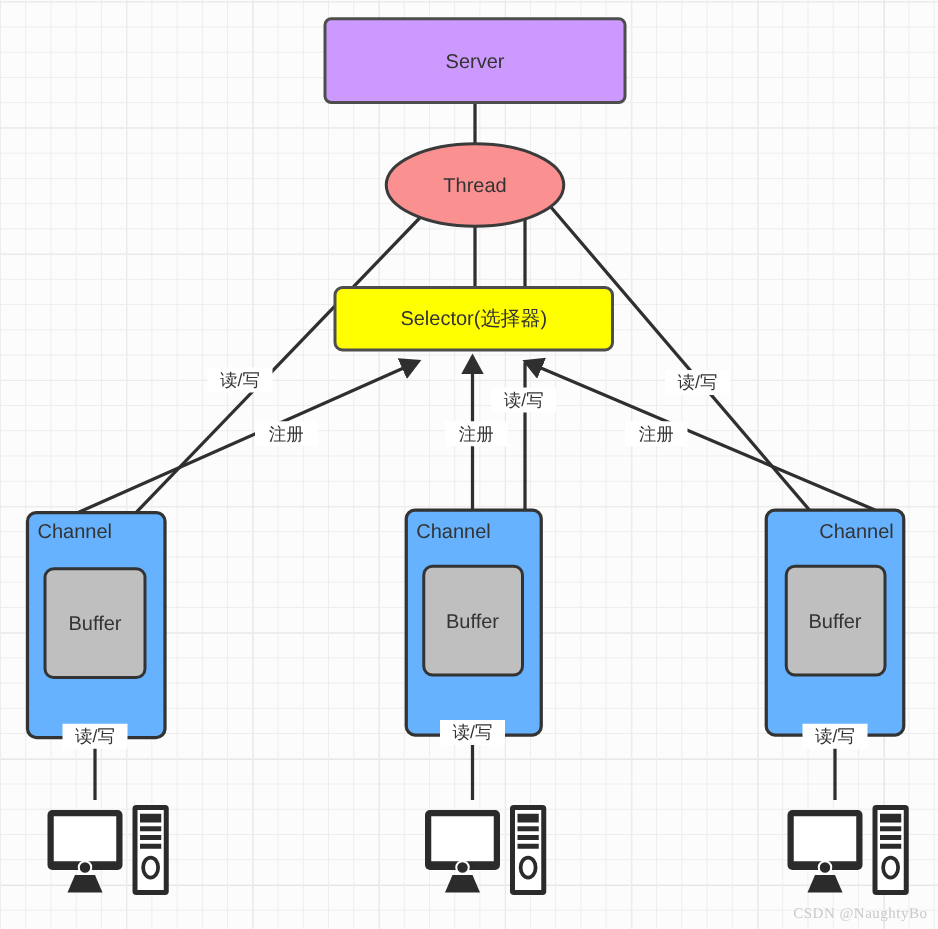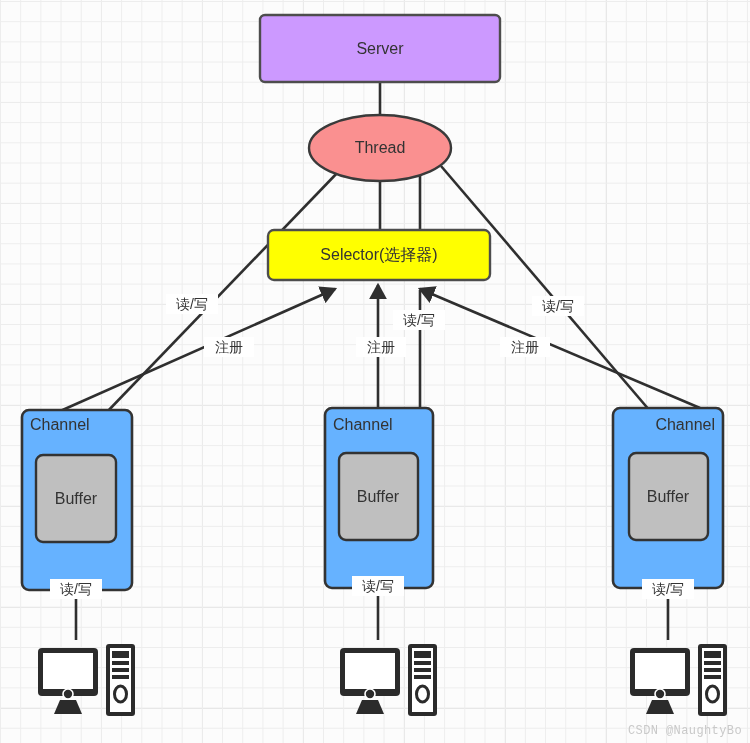--- a/index.html
+++ b/index.html
@@ -44,21 +44,21 @@
     dominant-baseline: middle;
     text-anchor: middle;
   }
   .edge-label-bg {
     fill: #ffffff;
   }
   .watermark {
     position: absolute;
     right: 8px;
     bottom: 5px;
-    font-family: Liberation Mono, monospace;
+    font-family: Liberation Serif, serif;
     font-size: 12px;
     color: #c9c9c9;
     letter-spacing: 0.4px;
     user-select: none;
   }
   .lnk { stroke: #2f2f2f; stroke-width: 2.6; fill: none; }
 </style>
 </head>
 <body>
 

